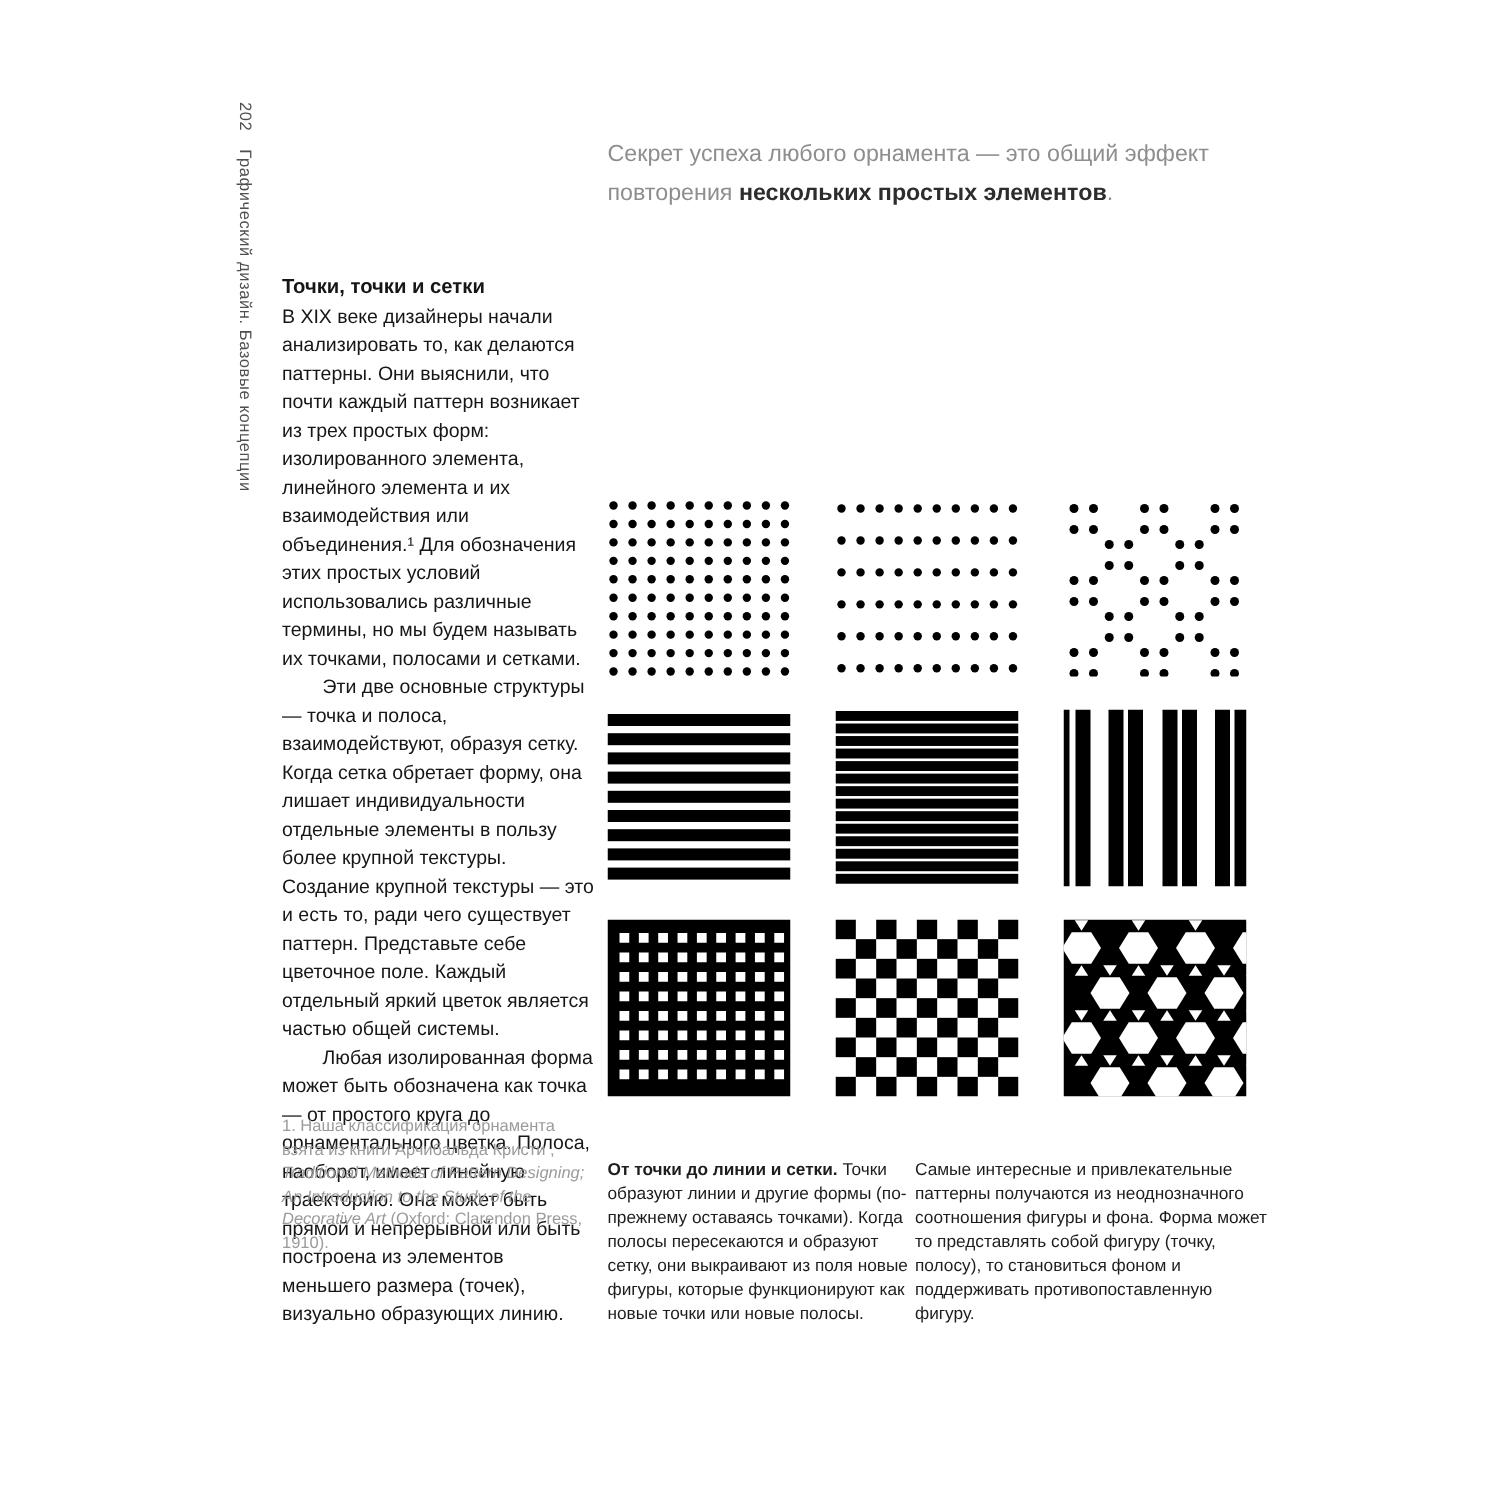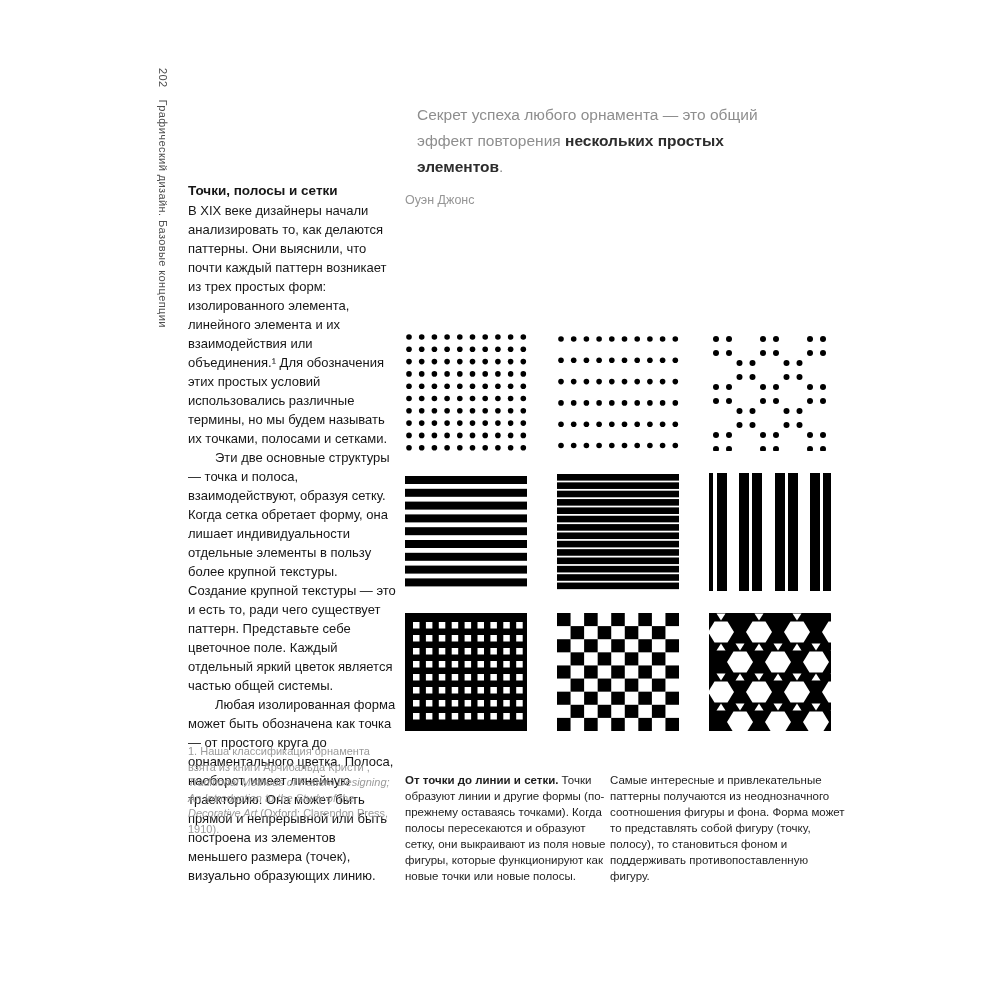--- a/index.html
+++ b/index.html
@@ -47,26 +47,25 @@
 </head>
 <body>
 
 <div class="page">
 
   <div class="spine">
     <span class="num">202</span><span>Графический дизайн. Базовые концепции</span>
   </div>
 
   <div class="quote">
-    <p style="margin:12px"><span>Секрет успеха любого орнамента — это общий эффект повторения </span><b>нескольких простых элементов</b><span>.</span></p>
-    <div class="attribution">Оуэн Джонс</div>
+    <p style="margin:0"><span>Секрет успеха любого орнамента — это общий эффект повторения </span><b>нескольких простых элементов</b><span>.</span></p>
   </div>
 
   <div class="article">
-    <h2>Точки, полосы и сетки</h2>
+    <h2>Точки, точки и сетки</h2>
     <p>В XIX веке дизайнеры начали анализировать то, как делаются паттерны. Они выяснили, что почти каждый паттерн возникает из трех простых форм: изолированного элемента, линейного элемента и их взаимодействия или объединения.¹ Для обозначения этих простых условий использовались различные термины, но мы будем называть их точками, полосами и сетками.</p>
     <p class="indent">Эти две основные структуры — точка и полоса, взаимодействуют, образуя сетку. Когда сетка обретает форму, она лишает индивидуальности отдельные элементы в пользу более крупной текстуры. Создание крупной текстуры — это и есть то, ради чего существует паттерн. Представьте себе цветочное поле. Каждый отдельный яркий цветок является частью общей системы.</p>
     <p class="indent">Любая изолированная форма может быть обозначена как точка — от простого круга до орнаментального цветка. Полоса, наоборот, имеет линейную траекторию. Она может быть прямой и непрерывной или быть построена из элементов меньшего размера (точек), визуально образующих линию.</p>
   </div>
 
   <div class="pattern-grid" id="pattern-grid">
       <svg viewBox="0 0 122 118">
         <circle cx="4" cy="4" r="2.8"></circle>
         <circle cx="16.7" cy="4" r="2.8"></circle>
         <circle cx="29.4" cy="4" r="2.8"></circle>

